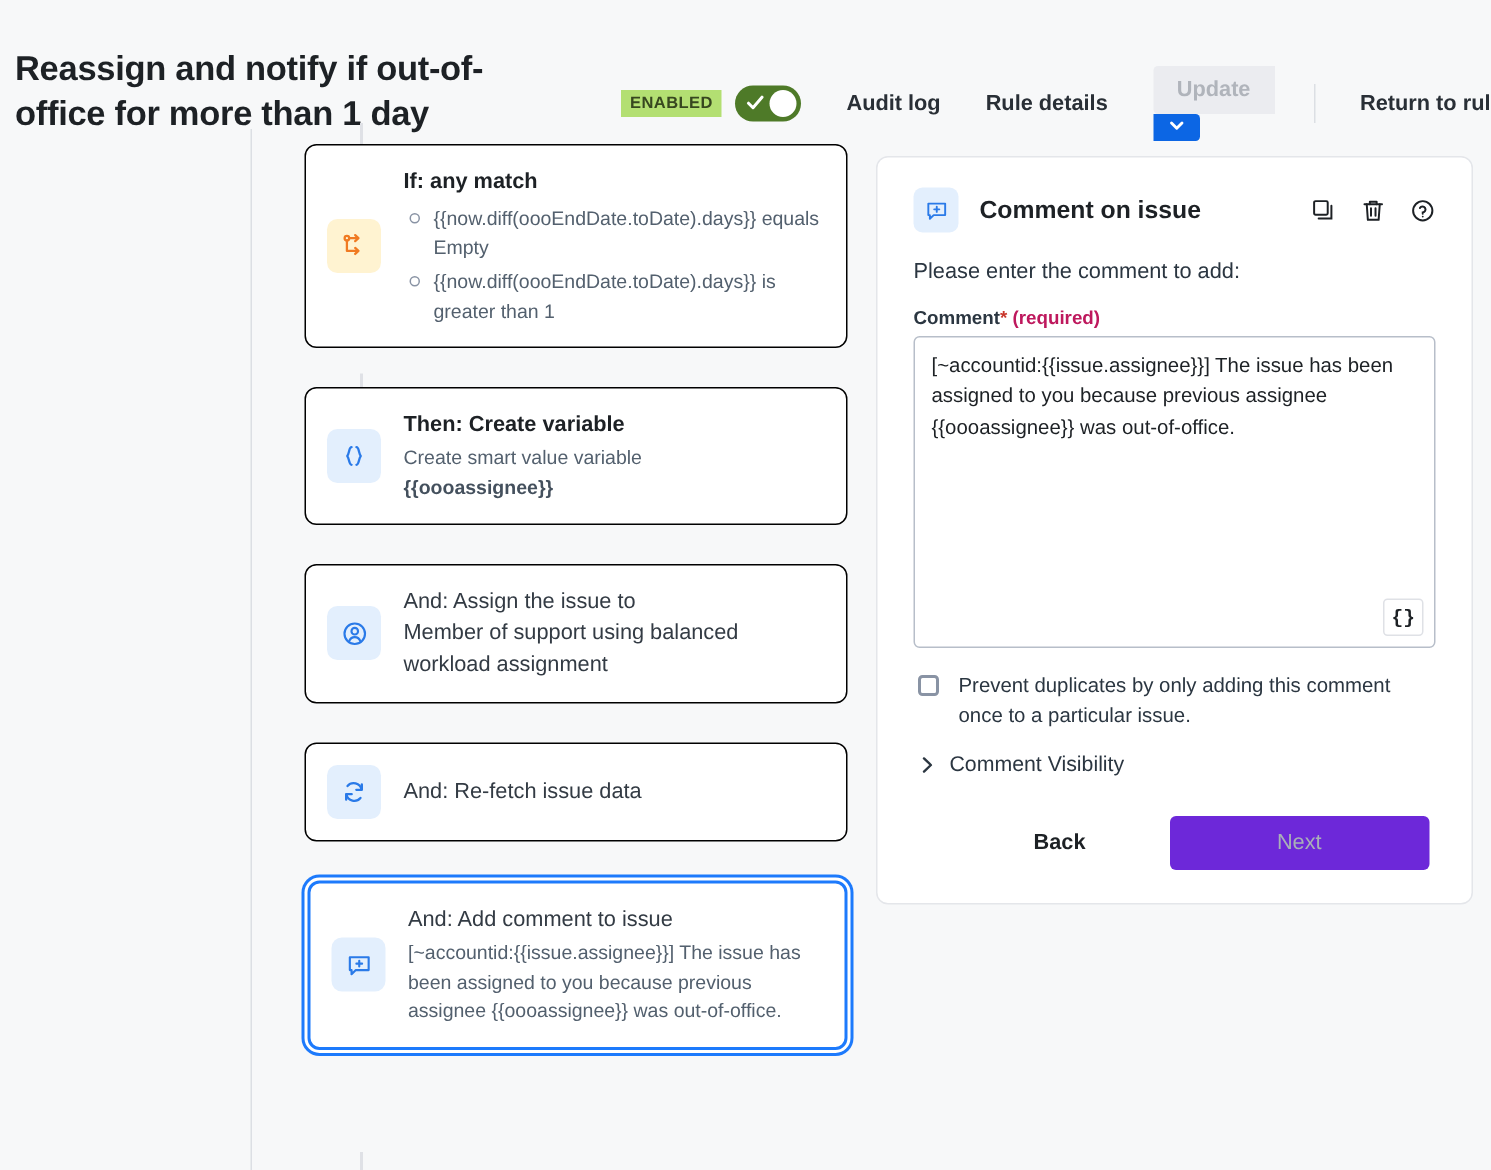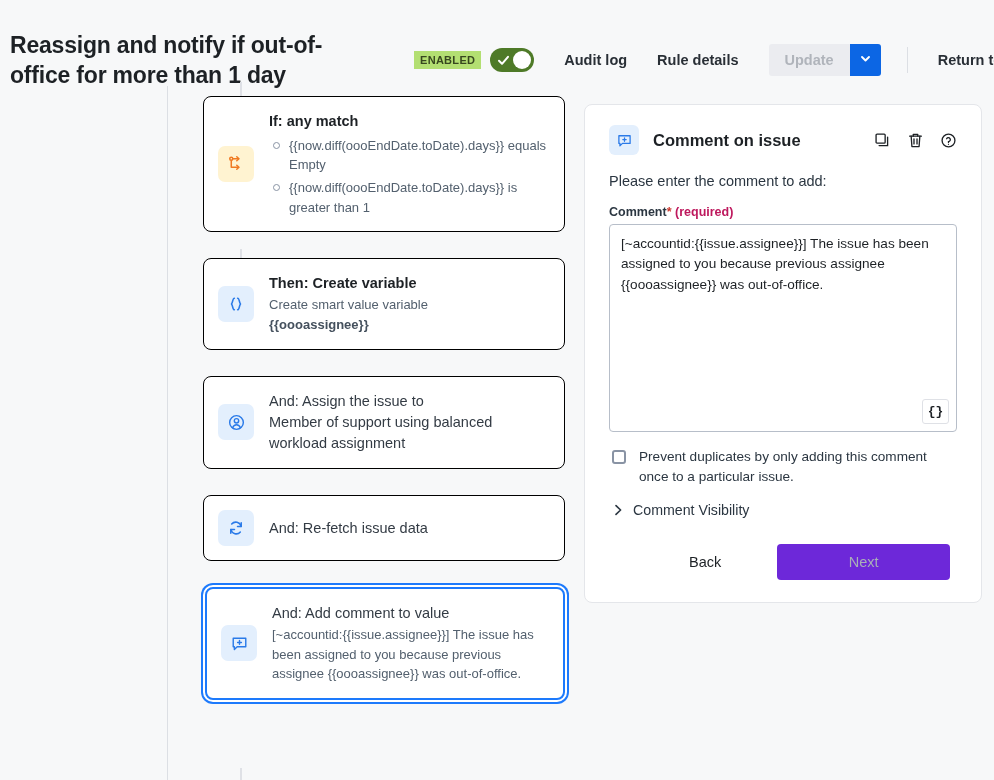--- a/index.html
+++ b/index.html
@@ -41,21 +41,21 @@
     position: absolute; left: 7px; top: 5px; width: 13px; height: 13px;
   }
   .toggle .knob {
     position: absolute; right: 3px; top: 3px;
     width: 18px; height: 18px; border-radius: 50%; background: #fff;
   }
   .hdr-link {
     font-size: 14.5px; font-weight: bold; color: #292f36;
     margin-left: 30px; white-space: nowrap; cursor: pointer;
   }
-  .update-group { display: flex; margin-left: 30px; }
+  .update-group { display: flex; margin-left: 30px; flex-direction: column; }
   .btn-update {
     background: #ebecf0; color: #b0b4bb;
     font-size: 14.5px; font-weight: bold;
     padding: 8px 16px; border: none;
     border-radius: 3px 0 0 3px; cursor: default;
     font-family: inherit;
   }
   .btn-update-caret {
     background: #0c66e4; border: none; width: 31px;
     border-radius: 0 3px 3px 0; cursor: pointer;
@@ -151,21 +151,21 @@
   .expand-row {
     display: flex; align-items: center; margin-top: 15px; cursor: pointer;
   }
   .expand-row .chev { margin: 0 9px 0 4px; display: flex; }
   .expand-label { font-size: 14.2px; color: #2b3641; }
   .panel-footer {
     display: flex; align-items: center; margin-top: 26px;
   }
   .btn-back {
     background: none; border: none; font-family: inherit;
-    font-size: 14.5px; font-weight: normal; color: #1d2125;
+    font-size: 14.5px; font-weight: bold; color: #1d2125;
     padding: 8px 18px; margin-left: 62px; cursor: pointer;
   }
   .btn-next {
     background: #6d28d9; border: none; font-family: inherit;
     font-size: 14.5px; color: #a9afb8;
     padding: 10px 18px; border-radius: 4px; margin-left: 38px;
     width: 173px; cursor: default;
   }
 </style>
 </head>
@@ -293,21 +293,21 @@
     <div class="card selected">
       <div class="icon-box icon-blue">
         <svg width="19" height="19" viewBox="0 0 20 20">
           <g stroke="#2a7ae8" stroke-width="1.5" fill="none" stroke-linecap="round" stroke-linejoin="round">
             <path d="M3.4 4.4 H16.6 V13.4 H7.6 L4.6 16.3 V13.4 H3.4 Z"></path>
             <path d="M10 6.9 V10.9 M8 8.9 H12"></path>
           </g>
         </svg>
       </div>
       <div class="card-body">
-        <div class="card-title plain">And: Add comment to value</div>
+        <div class="card-title plain">And: Add comment to issue</div>
         <div class="card-sub">[~accountid:{{issue.assignee}}] The issue has been assigned to you because previous assignee {{oooassignee}} was out-of-office.</div>
       </div>
     </div>
 
     <div class="connector" style="top:672px;height:30px;"></div>
   </div>
 
   <div class="panel">
 
     <div class="panel-head">

